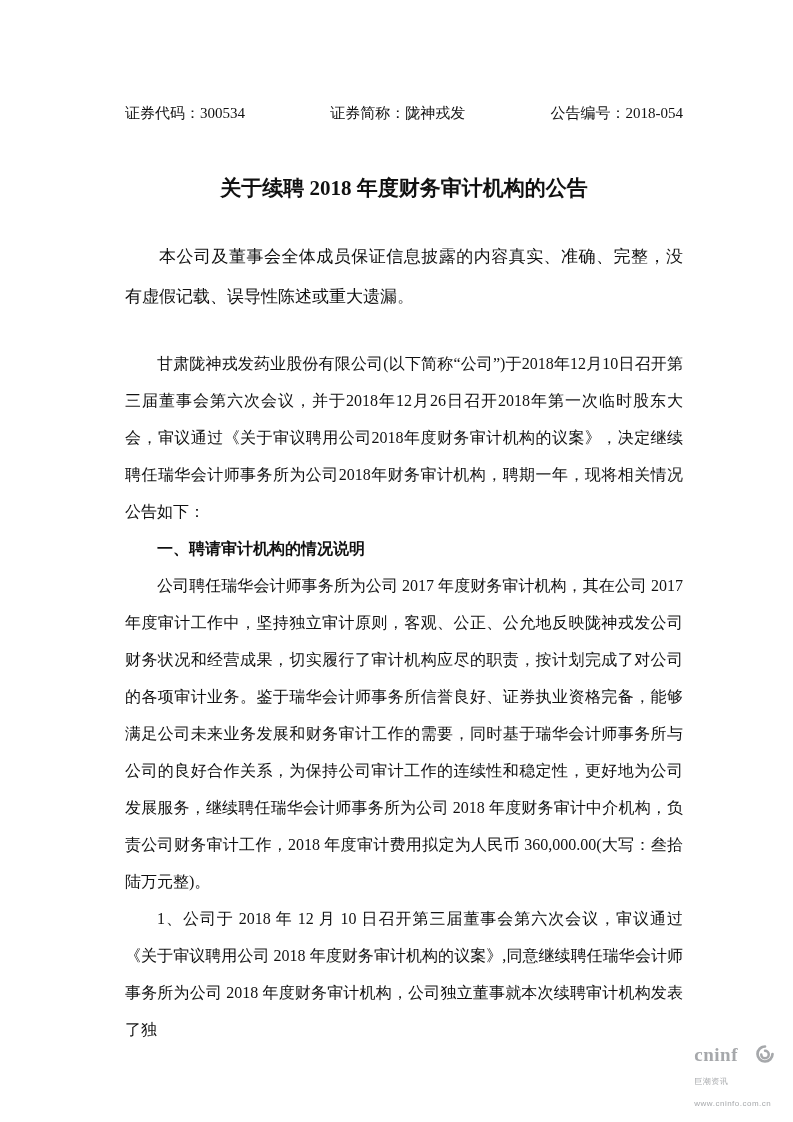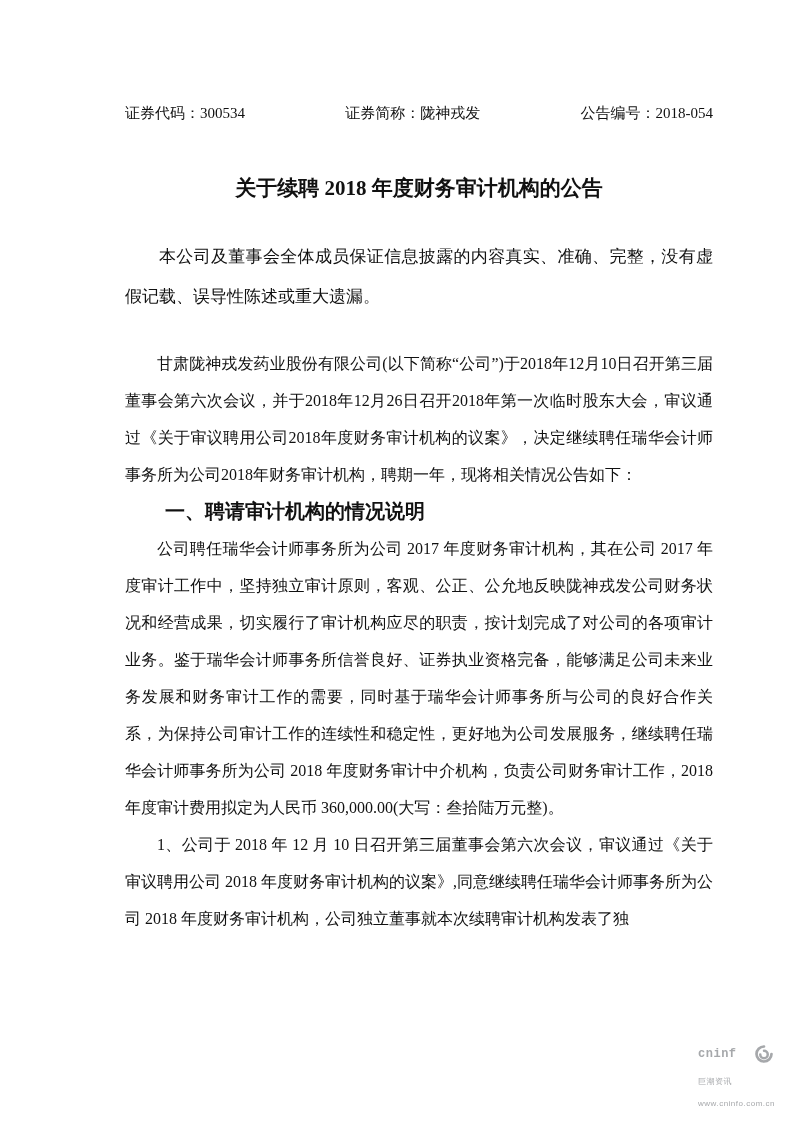--- a/index.html
+++ b/index.html
@@ -5,21 +5,21 @@
   * { margin: 0; padding: 0; box-sizing: border-box; }
   html, body { background: #ffffff; }
   .page {
     position: relative;
     width: 793px;
     height: 1122px;
     margin: 0 auto;
     background: #ffffff;
     color: #111111;
     font-family: "Liberation Serif", "DejaVu Serif", serif;
-    padding: 104px 80px 0 125px;
+    padding: 104px 110px 0 125px;
     overflow: hidden;
   }
   .header-row {
     display: flex;
     justify-content: space-between;
     align-items: baseline;
     font-size: 15px;
     margin-bottom: 44px;
     white-space: nowrap;
   }
@@ -38,40 +38,40 @@
     text-align: justify;
     margin-bottom: 28px;
   }
   .para {
     font-size: 16px;
     line-height: 37px;
     text-indent: 2em;
     text-align: justify;
   }
   .section-heading {
-    font-size: 20px;
+    font-size: 16px;
     line-height: 37px;
     text-indent: 2em;
     font-weight: bold;
   }
   .footer-logo {
     position: absolute;
     right: 18px;
     bottom: 14px;
     color: #a6a8ab;
     text-align: left;
     line-height: 1;
   }
   .logo-row {
     display: flex;
     align-items: center;
     gap: 17px;
-    font-family: Liberation Mono, monospace;
+    font-family: Liberation Serif, serif;
     font-weight: bold;
-    font-size: 12px;
+    font-size: 19px;
     letter-spacing: 0.5px;
   }
   .logo-swirl { width: 20px; height: 20px; display: inline-block; }
   .logo-sub {
     font-family: "Liberation Sans", sans-serif;
     font-size: 8px;
     margin-top: 14px;
     letter-spacing: 0.5px;
   }
   .logo-sub + .logo-sub { margin-top: 14px; }

